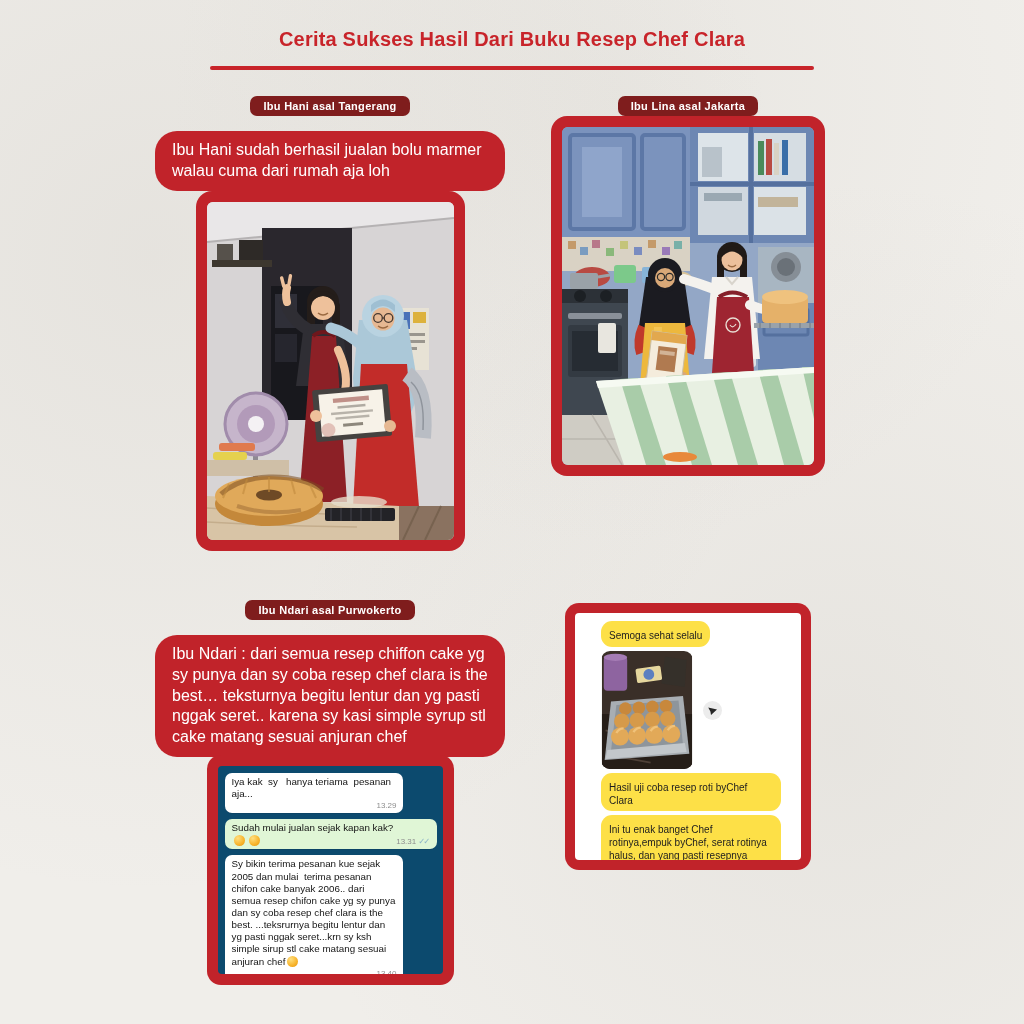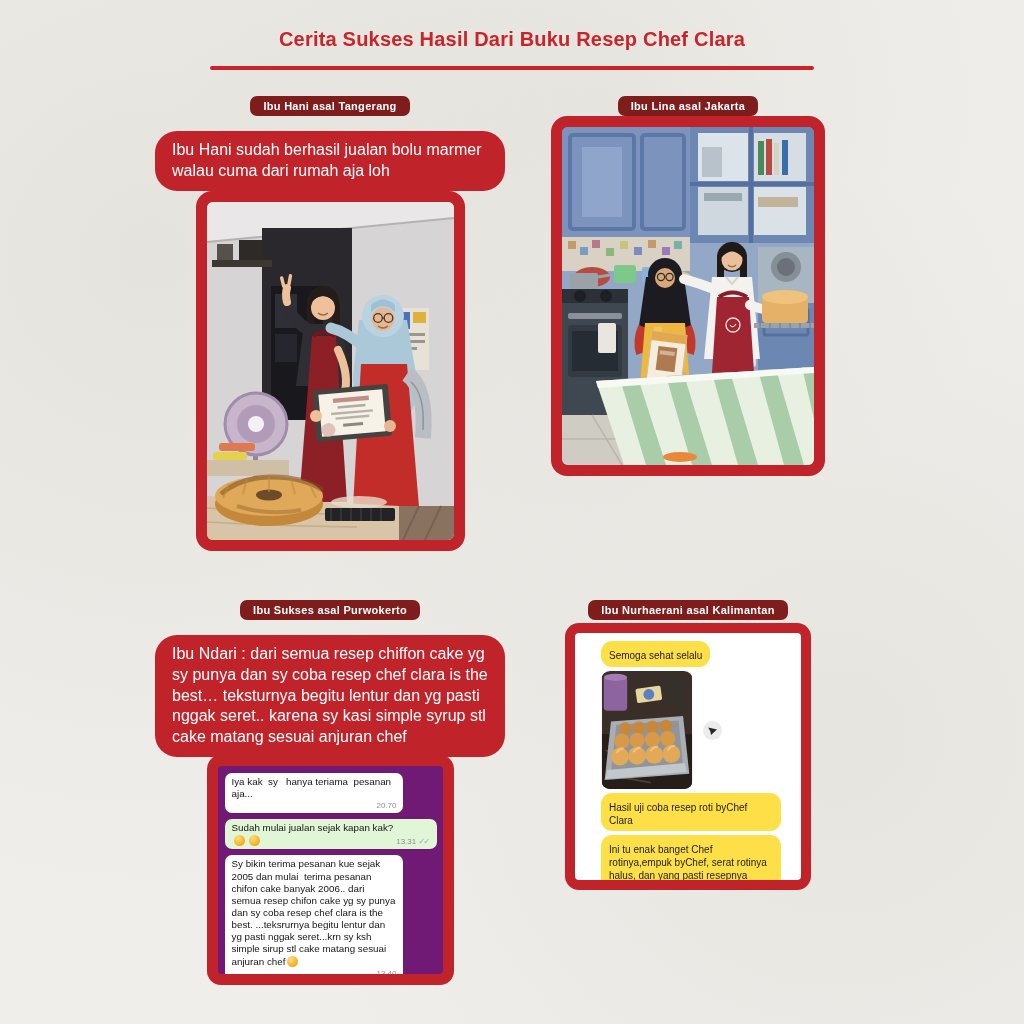--- a/index.html
+++ b/index.html
@@ -36,21 +36,21 @@
     line-height:1.3; 
   }
   .photo-frame { background:#c1232a; border-radius:16px; padding:11px; }
   .photo-frame svg { display:block; border-radius:6px; }
   #q1 .photo-frame { width:269px; height:360px; }
   #q2 .photo-frame { width:274px; height:360px; }
   .chat-frame { background:#c1232a; border-radius:14px; }
   #q3 .chat-frame { width:247px; height:230px; padding:11px; margin-top:-2px; }
   #q4 .chat-frame { width:246px; height:267px; padding:10px; margin-top:3px; }
   
-  .wa-chat { width:100%; height:100%; background:#701a75; border-radius:4px; padding:7px; overflow:hidden; font-size:9.8px; }
+  .wa-chat { width:100%; height:100%; background:#0c4a6e; border-radius:4px; padding:7px; overflow:hidden; font-size:9.8px; }
   .wa-bubble { border-radius:7px; padding:3px 6px 3px 7px; margin-bottom:6px; box-shadow:0 1px 0 rgba(0,0,0,0.07); }
   .wa-in { margin-right:auto; background:#ffffff; }
   .wa-out { margin-left:auto; background:#e0f6d6; }
   .wa-b1 { width:178px; }
   .wa-b2 { width:212px; }
   .wa-b3 { width:178px; }
   .wa-text { white-space:pre-wrap; line-height:1.24; color:#141414; }
   .wa-meta { display:flex; justify-content:flex-end; align-items:center; gap:2px; font-size:8px; color:#8e8e8e; margin-top:1px; }
   .wa-ticks { color:#8fb6c8; letter-spacing:-2px; font-size:8.5px; padding-right:2px; }
   .wa-foot { display:flex; justify-content:space-between; align-items:flex-end; margin-top:1px; }
@@ -259,28 +259,28 @@
       <polygon points="150,246 168,245 196,338 176,338" fill="#a9cca9"></polygon>
       <polygon points="196,243 214,242 242,338 222,338" fill="#a9cca9"></polygon>
       <polygon points="240,240 252,240 252,292" fill="#a9cca9"></polygon>
       <polygon points="34,254 252,240 252,246 36,261" fill="#f6faf2"></polygon>
       <ellipse cx="118" cy="330" rx="17" ry="5" fill="#e8893a"></ellipse>
     </svg>
   </div>
 </section>
 
 <section class="quad" id="q3">
-  <div class="badge">Ibu Sukses asal Purwokerto</div>
+  <div class="badge">Ibu Ndari asal Purwokerto</div>
   <div class="quote-card">Ibu Ndari : dari semua resep chiffon cake yg sy punya dan sy coba resep chef clara is the best… teksturnya begitu lentur dan yg pasti nggak seret.. karena sy kasi simple syrup stl cake matang sesuai anjuran chef</div>
   <div class="chat-frame">
     <div class="wa-chat">
       <div class="wa-bubble wa-in wa-b1">
         <span class="wa-text">Iya kak  sy   hanya teriama  pesanan aja...</span>
         <div class="wa-meta">
-            <span>20.70</span>
+            <span>13.29</span>
           </div>
       </div>
       <div class="wa-bubble wa-out wa-b2">
         <span class="wa-text">Sudah mulai jualan sejak kapan kak?</span>
         <div class="wa-foot">
           <span>
             <span class="emoji">😊</span>
             <span class="emoji">🙏</span>
           </span>
           <span class="wa-meta">
@@ -293,21 +293,20 @@
         <span class="wa-text">Sy bikin terima pesanan kue sejak 2005 dan mulai  terima pesanan chifon cake banyak 2006.. dari semua resep chifon cake yg sy punya dan sy coba resep chef clara is the best. ...teksrurnya begitu lentur dan yg pasti nggak seret...krn sy ksh simple sirup stl cake matang sesuai anjuran chef</span><span class="emoji">😍</span>
         <div class="wa-meta">
             <span>13.40</span>
           </div>
       </div>
     </div>
   </div>
 </section>
 
 <section class="quad" id="q4">
-  <div class="badge">Ibu Nurhaerani asal Kalimantan</div>
   <div class="chat-frame">
     <div class="dm-chat">
       <div class="dm-row">
         <div class="dm-bubble">Semoga sehat selalu</div>
       </div>
       <div class="dm-photo-row">
         <div class="dm-photo">
           <svg width="92" height="118" viewBox="0 0 100 131">
             <rect width="100" height="131" fill="#3a2f28"></rect>
             <rect x="0" y="70" width="100" height="61" fill="#261e18"></rect>

